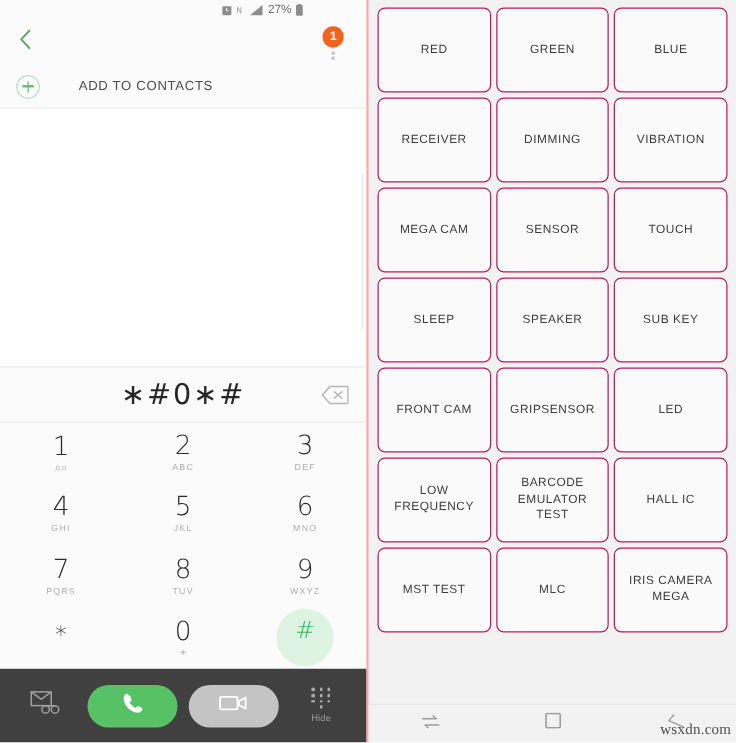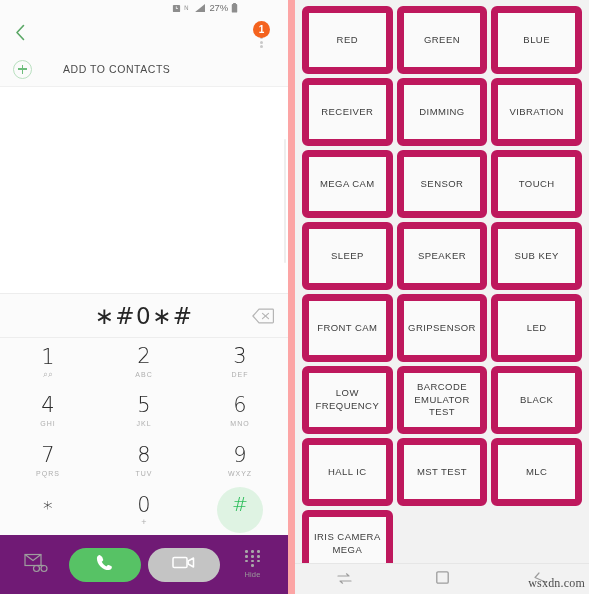--- a/index.html
+++ b/index.html
@@ -21,21 +21,21 @@
   }
 
   
   #left-panel {
     position: relative;
     width: 295px;
     height: 594px;
     background: #fbfbfb;
     display: flex;
     flex-direction: column;
-    border-right: 7px solid #fca5a5;
+    border-right: 2px solid #fca5a5;
   }
 
   
   .status-bar {
     height: 16px;
     display: flex;
     align-items: center;
     justify-content: flex-end;
     padding-right: 6px;
     gap: 3px;
@@ -227,21 +227,21 @@
     border-radius: 50%;
     background: #dff3e3;
     z-index: 0;
   }
   .key.pressed .digit { position: relative; z-index: 1; color: #2cbd5a; }
   .key.pressed .sub { position: relative; z-index: 1; }
 
   
   .action-bar {
     height: 59px;
-    background: #701a75;
+    background: #404040;
     display: flex;
     align-items: center;
     justify-content: space-around;
     padding: 0 6px;
     flex: none;
   }
   .vm-btn, .hide-btn {
     width: 52px;
     display: flex;
     flex-direction: column;
@@ -288,21 +288,21 @@
     display: grid;
     grid-template-columns: repeat(3, 1fr);
     grid-auto-rows: 68px;
     gap: 4px;
     padding: 6px 7px 0 7px;
     align-content: start;
     overflow: hidden;
   }
   .test-cell {
     background: #fafafa;
-    border: 7px solid #be185d;
+    border: 1px solid #be185d;
     border-radius: 6px;
     display: flex;
     align-items: center;
     justify-content: center;
     text-align: center;
     padding: 4px;
     cursor: pointer;
   }
   .test-cell span {
     font-size: 9.5px;
@@ -570,23 +570,20 @@
         <div class="test-cell">
           <span>LED</span>
         </div>
         <div class="test-cell">
           <span>LOW FREQUENCY</span>
         </div>
         <div class="test-cell">
           <span>BARCODE<br>EMULATOR TEST</span>
         </div>
         <div class="test-cell">
-          <span>BLACK</span>
-        </div>
-        <div class="test-cell">
           <span>HALL IC</span>
         </div>
         <div class="test-cell">
           <span>MST TEST</span>
         </div>
         <div class="test-cell">
           <span>MLC</span>
         </div>
         <div class="test-cell">
           <span>IRIS CAMERA MEGA</span>

